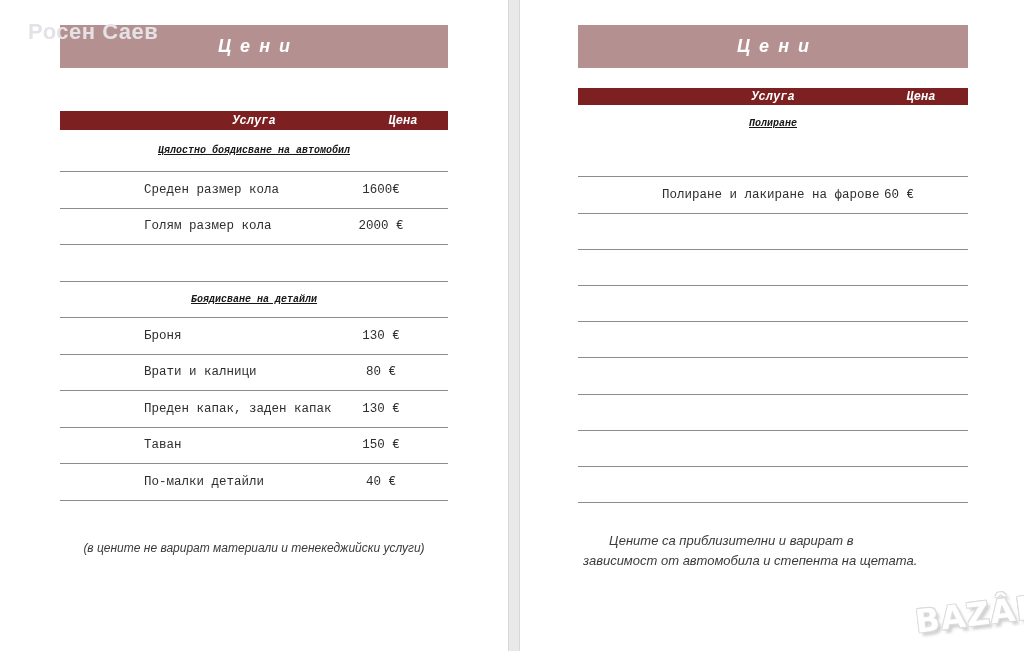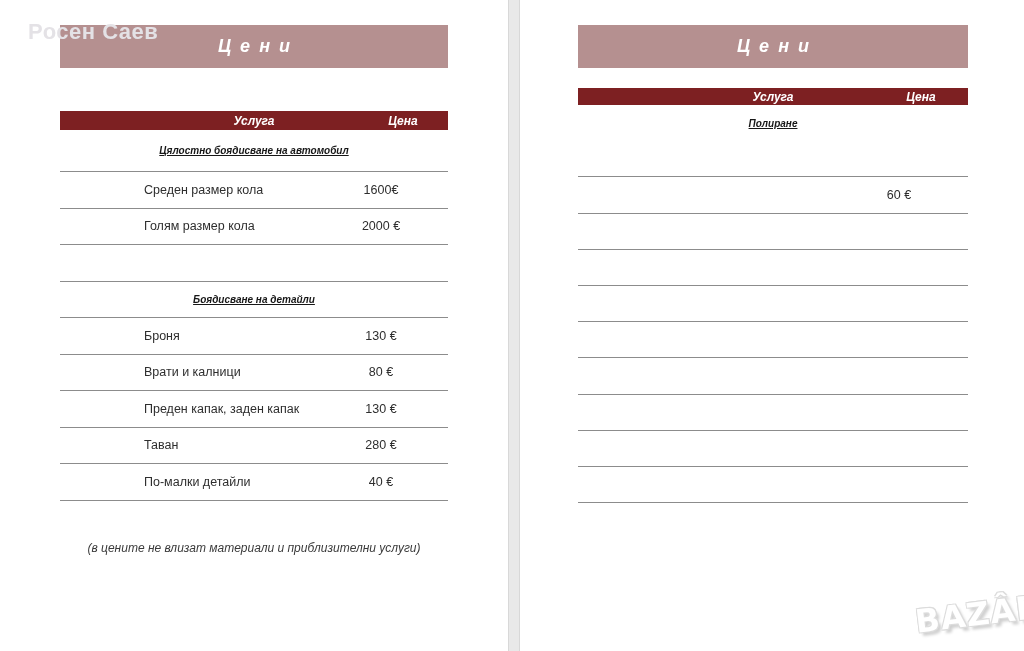--- a/index.html
+++ b/index.html
@@ -13,21 +13,21 @@
   .page-right { left:520px; width:504px; }
   .page-gap { position:absolute; left:508px; top:0; width:12px; height:651px;
               background:#e9e9e9; border-left:1px solid #d8d8d8;
               border-right:1px solid #d8d8d8; }
 
   .banner { position:absolute; background:var(--banner-bg,#b59090);
             display:flex; align-items:center; justify-content:center; }
   .banner-text { color:#ffffff; font-style:italic; font-weight:bold;
                  font-size:18px; letter-spacing:9px; padding-left:9px; }
 
-  .tbl { position:absolute; }
+  .tbl { position:absolute;font-family:Liberation Mono, monospace; }
   .thead { position:relative; background:var(--header-bg,#7d2022); color:#fff; }
   .h-svc { position:absolute; left:0; right:0; top:50%; transform:translateY(-50%);
            text-align:center; font-style:italic; font-weight:bold; font-size:12px; }
   .h-prc { position:absolute; left:302px; width:82px; top:50%; transform:translateY(-50%);
            text-align:center; font-style:italic; font-weight:bold; font-size:12px; }
 
   .trow { position:relative; border-bottom:1px solid var(--row-line,#8c8c8c);
           display:flex; align-items:center; }
   .svc  { padding-left:84px; font-size:12.5px; color:#2e2e2e; }
   .prc  { position:absolute; left:280px; width:82px; text-align:center;
@@ -102,29 +102,29 @@
       <div class="trow">
         <span class="svc">Врати и калници</span>
         <span class="prc">80 €</span>
       </div>
       <div class="trow">
         <span class="svc">Преден капак, заден капак</span>
         <span class="prc">130 €</span>
       </div>
       <div class="trow">
         <span class="svc">Таван</span>
-        <span class="prc">280 €</span>
+        <span class="prc">150 €</span>
       </div>
       <div class="trow">
         <span class="svc">По-малки детайли</span>
         <span class="prc">40 €</span>
       </div>
     </div>
 
-    <div class="footnote-left">(в цените не влизат материали и приблизителни услуги)</div>
+    <div class="footnote-left">(в цените не варират материали и тенекеджийски услуги)</div>
   </div>
 
   <div class="page-gap"></div>
 
   <div class="page page-right pageR">
     <div class="banner" style="left:58px; top:25px; width:390px; height:43px;">
       <span class="banner-text">Цени</span>
     </div>
 
     <div class="tbl">
@@ -132,30 +132,32 @@
         <span class="h-svc">Услуга</span>
         <span class="h-prc">Цена</span>
       </div>
 
       <div class="trow section" style="border-bottom:none;">
         <span class="sect">Полиране</span>
       </div>
       <div class="trow" style="margin-top:-36.2px; border-bottom:none; height:72.4px; align-items:flex-end;"></div>
       <div class="trow" style="margin-top:-36.2px;"></div>
       <div class="trow">
+        <span class="svc">Полиране и лакиране на фарове</span>
         <span class="prc">60 €</span>
       </div>
       <div class="trow"></div>
       <div class="trow"></div>
       <div class="trow"></div>
       <div class="trow"></div>
       <div class="trow"></div>
       <div class="trow"></div>
       <div class="trow"></div>
       <div class="trow"></div>
     </div>
 
+    <div class="footnote-right">Цените са приблизителни и варират в зависимост от автомобила и степента на щетата.</div>
 
     <div class="wm-logo">BAZÂR</div>
   </div>
 
   <div class="wm-name">Росен Саев</div>
 </div>
 
 </body></html>

